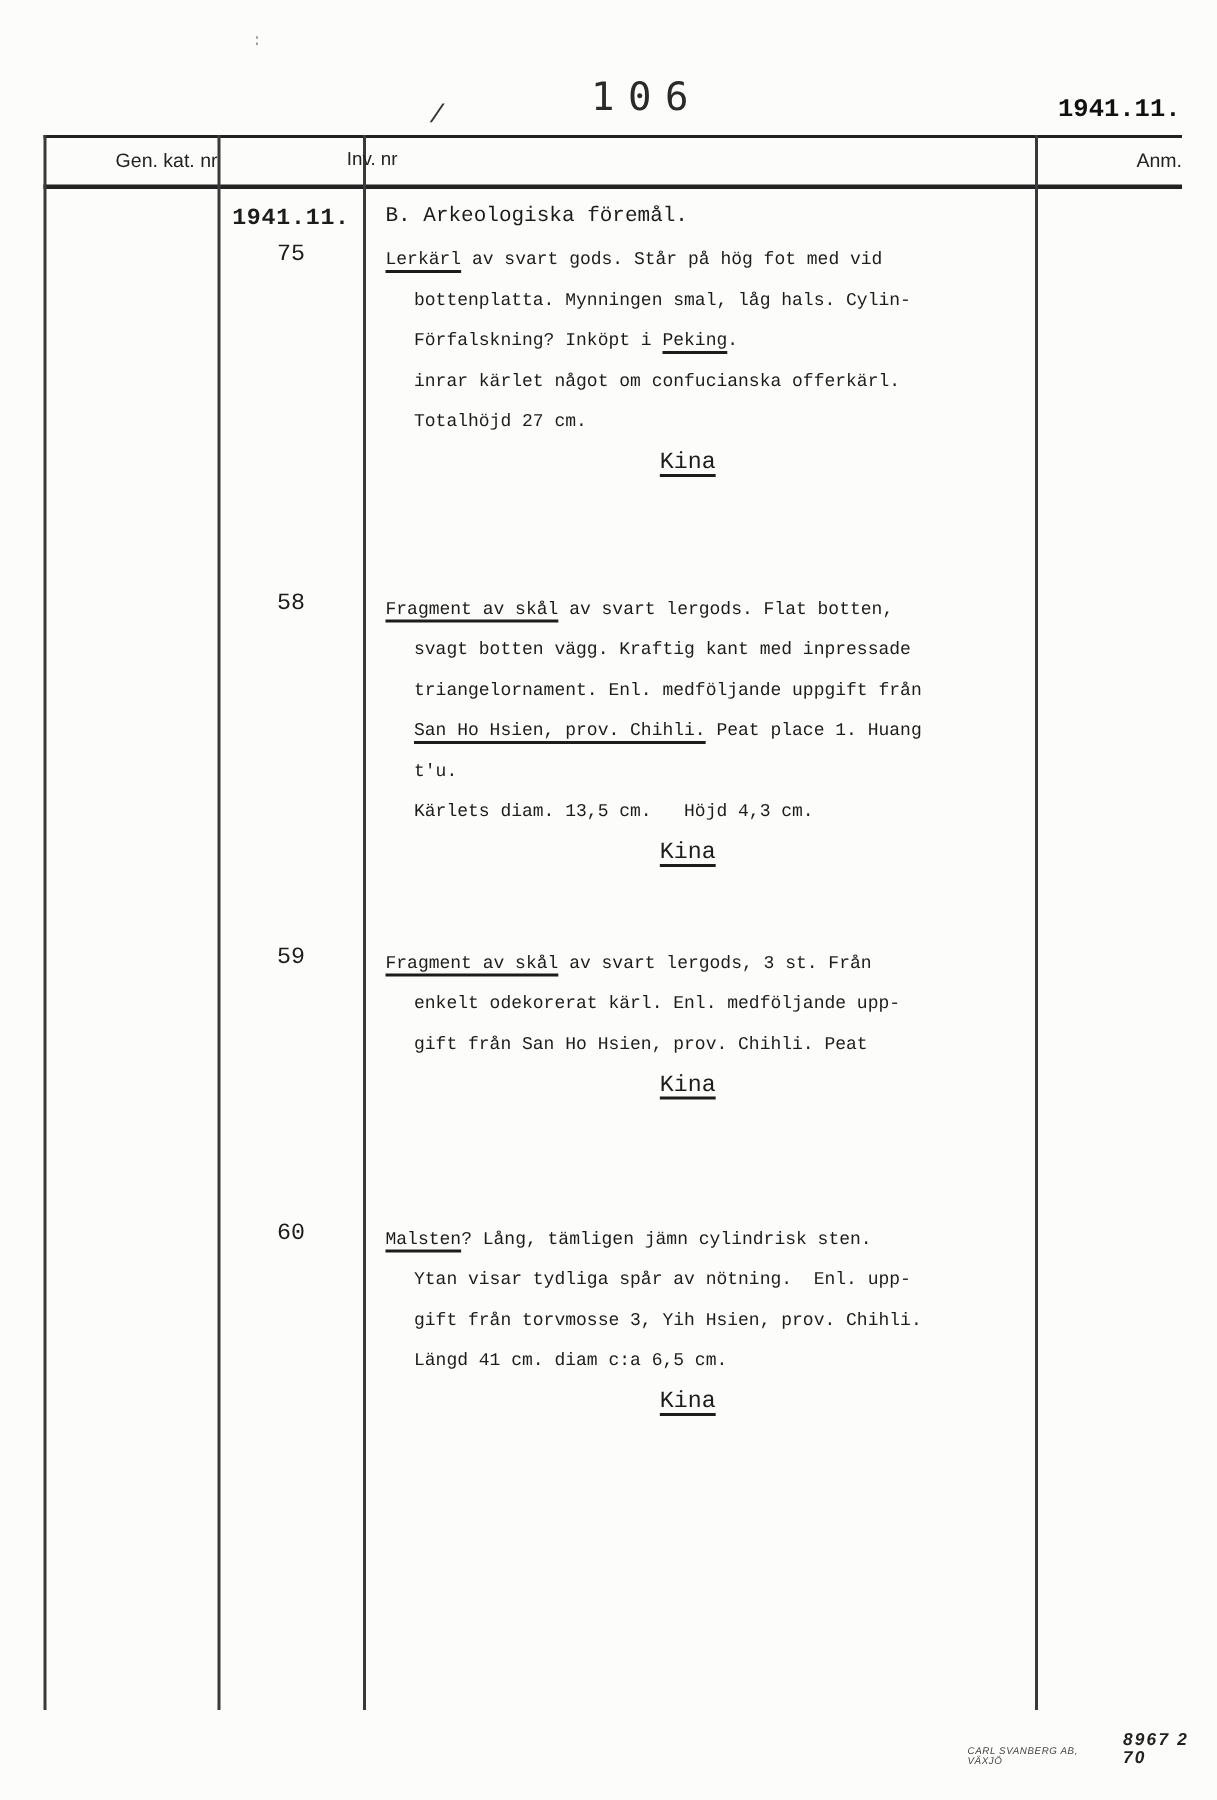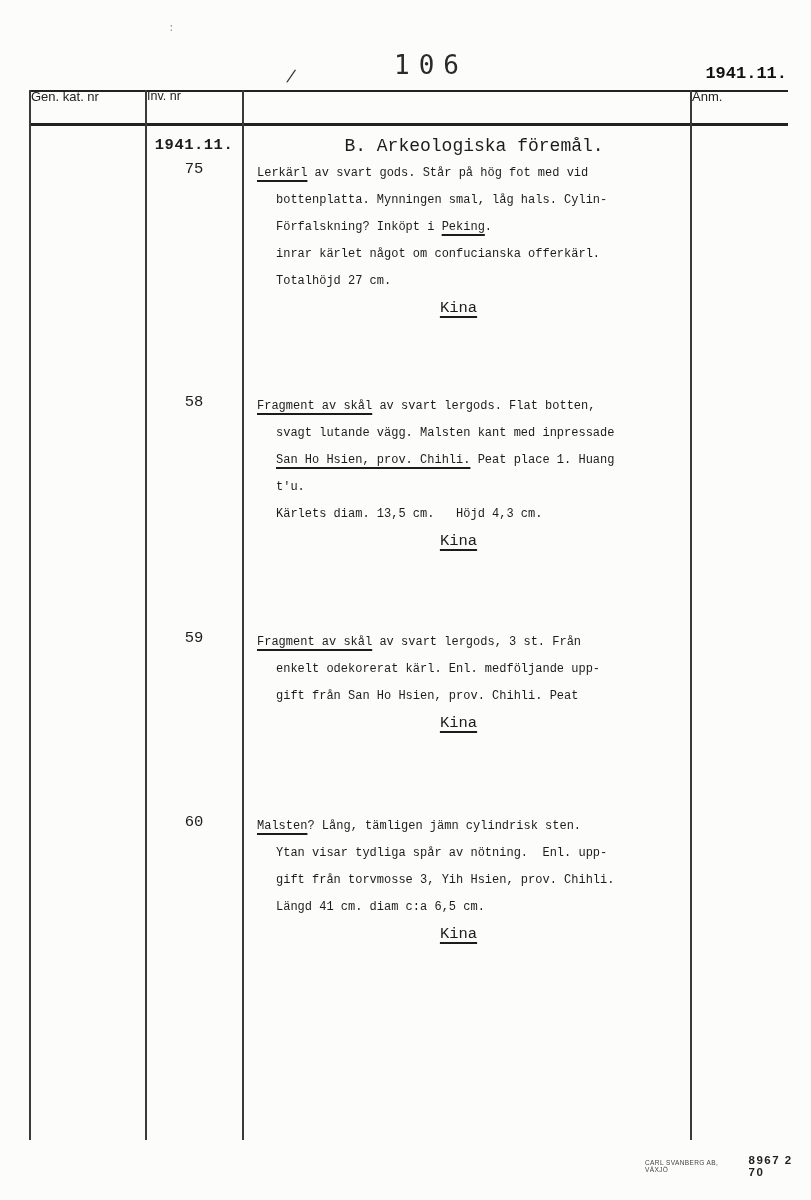--- a/index.html
+++ b/index.html
@@ -37,61 +37,61 @@
   .hline-top    { left: 29px; width: 759px; top: 90px; height: 2px; }
   .hline-bottom { left: 29px; width: 759px; top: 123px; height: 3px; }
   .vline { position: absolute; top: 90px; height: 1050px; width: 2px; background: #3a3a3a; }
   .v1 { left: 29px;  }
   .v2 { left: 145px; }
   .v3 { left: 242px; }
   .v4 { left: 690px; }
 
   
   .colhead {
-    position: absolute; top: 89px;
+    position: absolute; top: 99px;
     font-family: "Liberation Sans", sans-serif;
-    font-size: 13px; color: #222; text-align: left;
+    font-size: 13px; color: #222; text-align: right;
   }
   .ch1 { left: 31px;  width: 114px; }
   .ch2 { left: 147px; width: 118px; font-size: 12.5px; }
   .ch4 { left: 692px; width: 96px; }
 
   
   .invcell {
     position: absolute; left: 146px; width: 96px;
     text-align: center; font-size: 15.5px;
   }
   .year { font-weight: bold; letter-spacing: 0.5px; }
   .bodycol { position: absolute; left: 257px; width: 434px; }
 
   .yearrow, .entry { position: absolute; left: 0; right: 0; }
   .heading {
     position: absolute; left: 257px; width: 434px;
-    text-align: center; font-size: 18px;
+    text-align: left; font-size: 14px;
   }
 
   .tline {
     font-size: 12px; line-height: 27px;
     white-space: pre-wrap;
   }
   .tline.indent { padding-left: 19px; }
   .ul {
     text-decoration: underline;
     text-decoration-thickness: 1.5px;
     text-underline-offset: 3.5px;
   }
   .origin-line {
     text-align: center; padding-right: 31px;
     font-size: 15.5px; line-height: 27px;
   }
 
   
   .printer {
     position: absolute; left: 645px; top: 1154px;
-    display: flex; align-items: center; gap: 8px;
+    display: flex; align-items: flex-end; gap: 8px; font-style: italic;
   }
   .printer-name {
     font-family: "Liberation Sans", sans-serif;
     font-size: 6.5px; letter-spacing: 0.4px; color: #444;
   }
   .printer-code {
     font-family: "Liberation Sans", sans-serif;
     font-size: 11.5px; font-weight: bold; letter-spacing: 1.5px; color: #222;
   }
 </style>
@@ -130,21 +130,22 @@
         <div class="tline indent"><span>inrar kärlet något om confucianska offerkärl.</span></div>
         <div class="tline indent"><span>Totalhöjd 27 cm.</span></div>
         <div class="origin-line"><span class="ul">Kina</span></div>
       </div>
   </div>
 
   <div class="entry" style="top:393px">
     <div class="invcell">58</div>
     <div class="bodycol">
         <div class="tline"><span class="ul">Fragment av skål</span><span> av svart lergods. Flat botten,</span></div>
-        <div class="tline indent"><span>svagt lutande vägg. Malsten kant med inpressade</span></div>
+        <div class="tline indent"><span>svagt botten vägg. Kraftig kant med inpressade</span></div>
+        <div class="tline indent"><span>triangelornament. Enl. medföljande uppgift från</span></div>
         <div class="tline indent"><span class="ul">San Ho Hsien, prov. Chihli.</span><span> Peat place 1. Huang</span></div>
         <div class="tline indent"><span>t'u.</span></div>
         <div class="tline indent"><span>Kärlets diam. 13,5 cm.   Höjd 4,3 cm.</span></div>
         <div class="origin-line"><span class="ul">Kina</span></div>
       </div>
   </div>
 
   <div class="entry" style="top:629px">
     <div class="invcell">59</div>
     <div class="bodycol">

